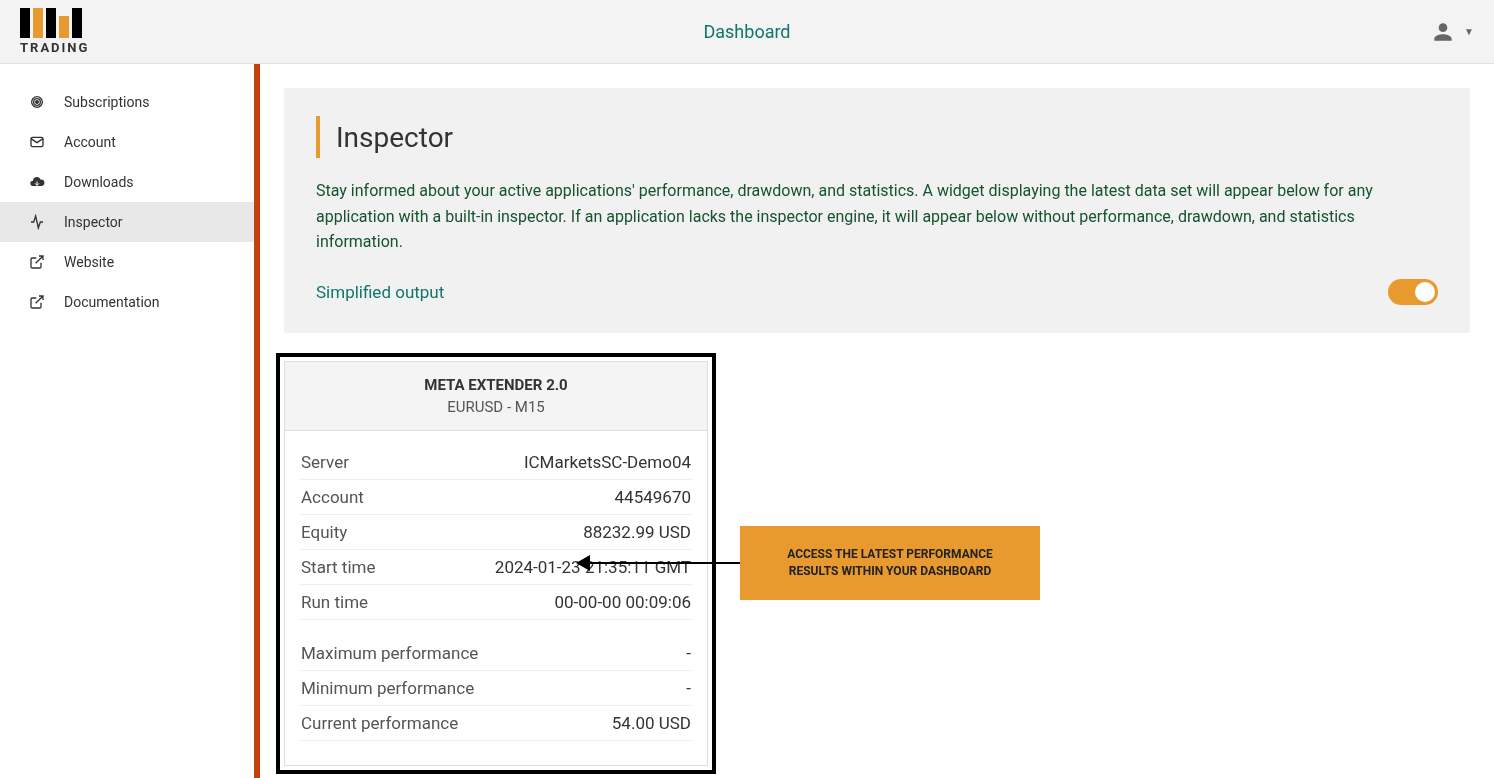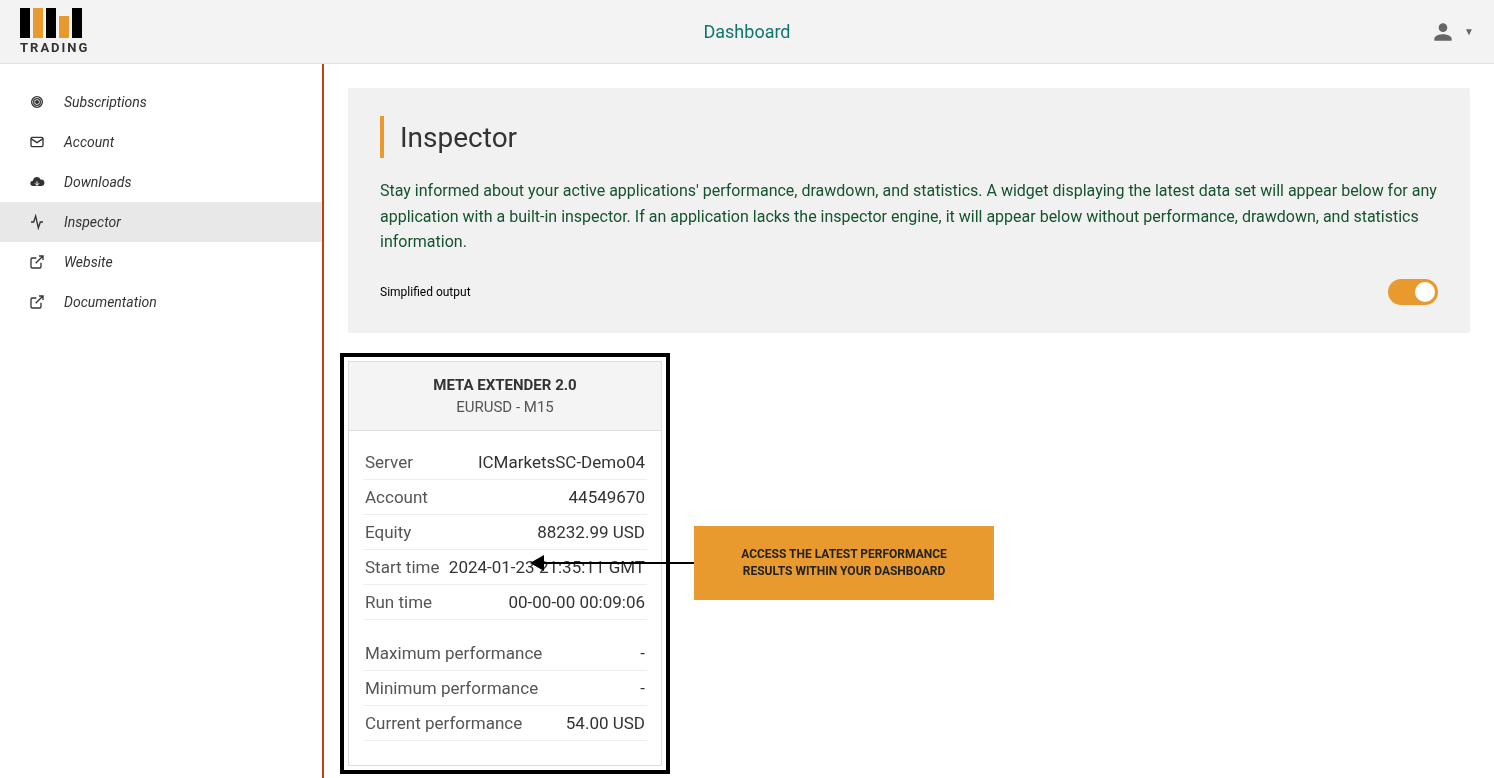--- a/index.html
+++ b/index.html
@@ -62,25 +62,24 @@
     }
     .dropdown-arrow {
       color: #666;
       font-size: 10px;
     }
     .main {
       display: flex;
       height: calc(100% - 64px);
     }
     .sidebar {
-      width: 324px;
+      width: 260px;
       background: #ffffff;
-      border-right: 2px solid #c2410c;
+      border-right: 6px solid #c2410c;
       padding-top: 18px;
-      font-style: italic;
     }
     .sidebar-item {
       display: flex;
       align-items: center;
       gap: 18px;
       padding: 11px 28px;
       color: #333;
       cursor: pointer;
       font-size: 14px;
     }
@@ -126,22 +125,22 @@
       color: #14532d;
       line-height: 1.6;
       margin-bottom: 24px;
     }
     .simplified-row {
       display: flex;
       align-items: center;
       justify-content: space-between;
     }
     .simplified-label {
-      font-size: 12px;
-      color: #000000;
+      font-size: 17px;
+      color: #0f766e;
     }
     .toggle {
       width: 50px;
       height: 26px;
       background: #e89a2f;
       border-radius: 13px;
       position: relative;
       cursor: pointer;
     }
     .toggle-knob {
@@ -153,21 +152,21 @@
       top: 3px;
       right: 3px;
     }
     .widget-area {
       display: flex;
       align-items: center;
       margin-top: 20px;
       gap: 0;
     }
     .widget-card {
-      width: 330px;
+      width: 440px;
       border: 4px solid #000;
       background: #fff;
       padding: 4px;
       margin-left: -8px;
     }
     .widget-inner {
       border: 1px solid #ddd;
     }
     .widget-header {
       background: #f4f4f4;

